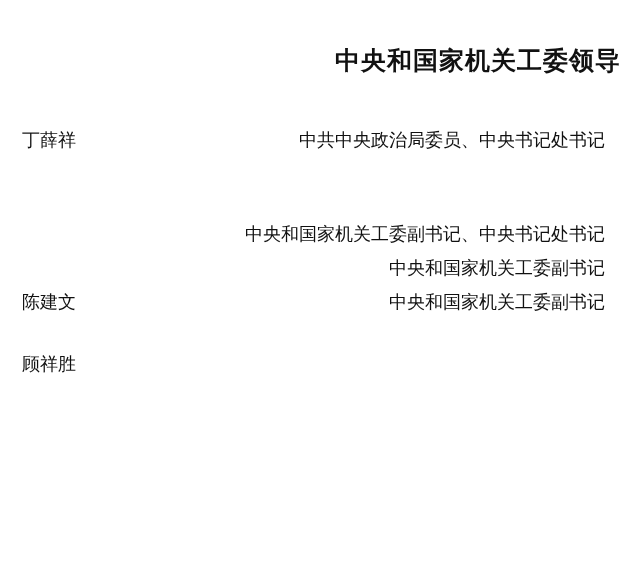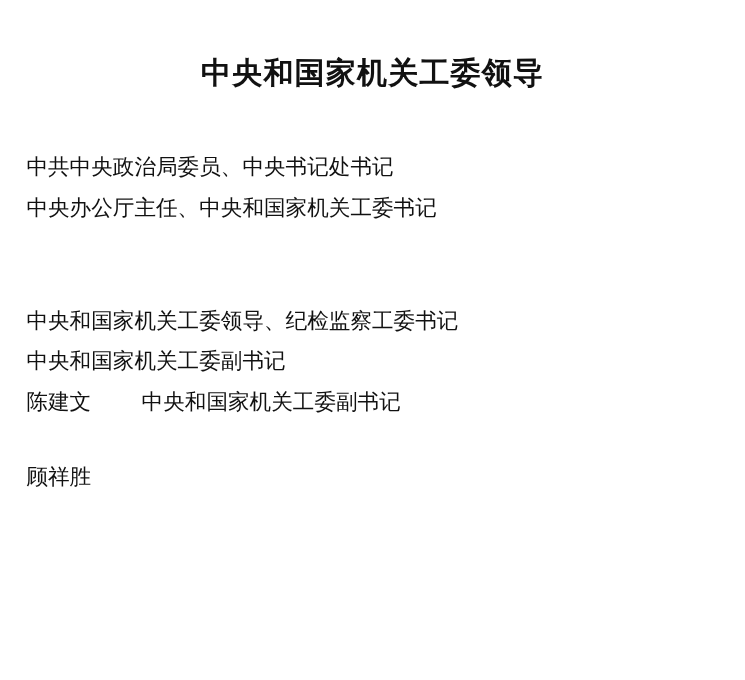--- a/index.html
+++ b/index.html
@@ -14,21 +14,21 @@
     color: #111111;
     overflow: hidden;
   }
   .page {
     position: relative;
     width: 621px;
     height: 567px;
     box-sizing: border-box;
   }
   .doc-title {
-    text-align: center;
+    text-align: right;
     font-size: 25px;
     font-weight: bold;
     letter-spacing: 1px;
     margin-top: 44px;
     margin-bottom: 0;
     font-family: "DejaVu Sans", "Liberation Sans", sans-serif;
   }
   .entries {
     margin-top: 46px;
     padding-left: 22px;
@@ -46,52 +46,53 @@
     white-space: pre;
     font-family: "DejaVu Serif", "Liberation Serif", serif;
   }
   .entry-titles {
     flex: 1 1 auto;
     font-size: 18px;
     line-height: 34px;
   }
   .title-line {
     white-space: nowrap;
+    text-align: right;
   }
   .gap-large {
     height: 30px;
   }
   .gap-medium {
     height: 28px;
   }
 </style>
 </head>
 <body>
 
 <div class="page">
 
   <h1 class="doc-title">中央和国家机关工委领导</h1>
 
   <div class="entries">
 
     <div class="entry">
+      <div class="entry-name">丁薛祥</div>
       <div class="entry-titles">
         <div class="title-line">中共中央政治局委员、中央书记处书记</div>
-        <div class="title-line">中央办公厅主任、中央和国家机关工委书记</div>
       </div>
     </div>
 
     <div class="gap-large"></div>
 
 
     <div class="gap-large"></div>
 
     <div class="entry">
       <div class="entry-titles">
-        <div class="title-line">中央和国家机关工委领导、纪检监察工委书记</div>
+        <div class="title-line">中央和国家机关工委副书记、中央书记处书记</div>
       </div>
     </div>
 
     <div class="entry">
       <div class="entry-titles">
         <div class="title-line">中央和国家机关工委副书记</div>
       </div>
     </div>
 
     <div class="entry">

